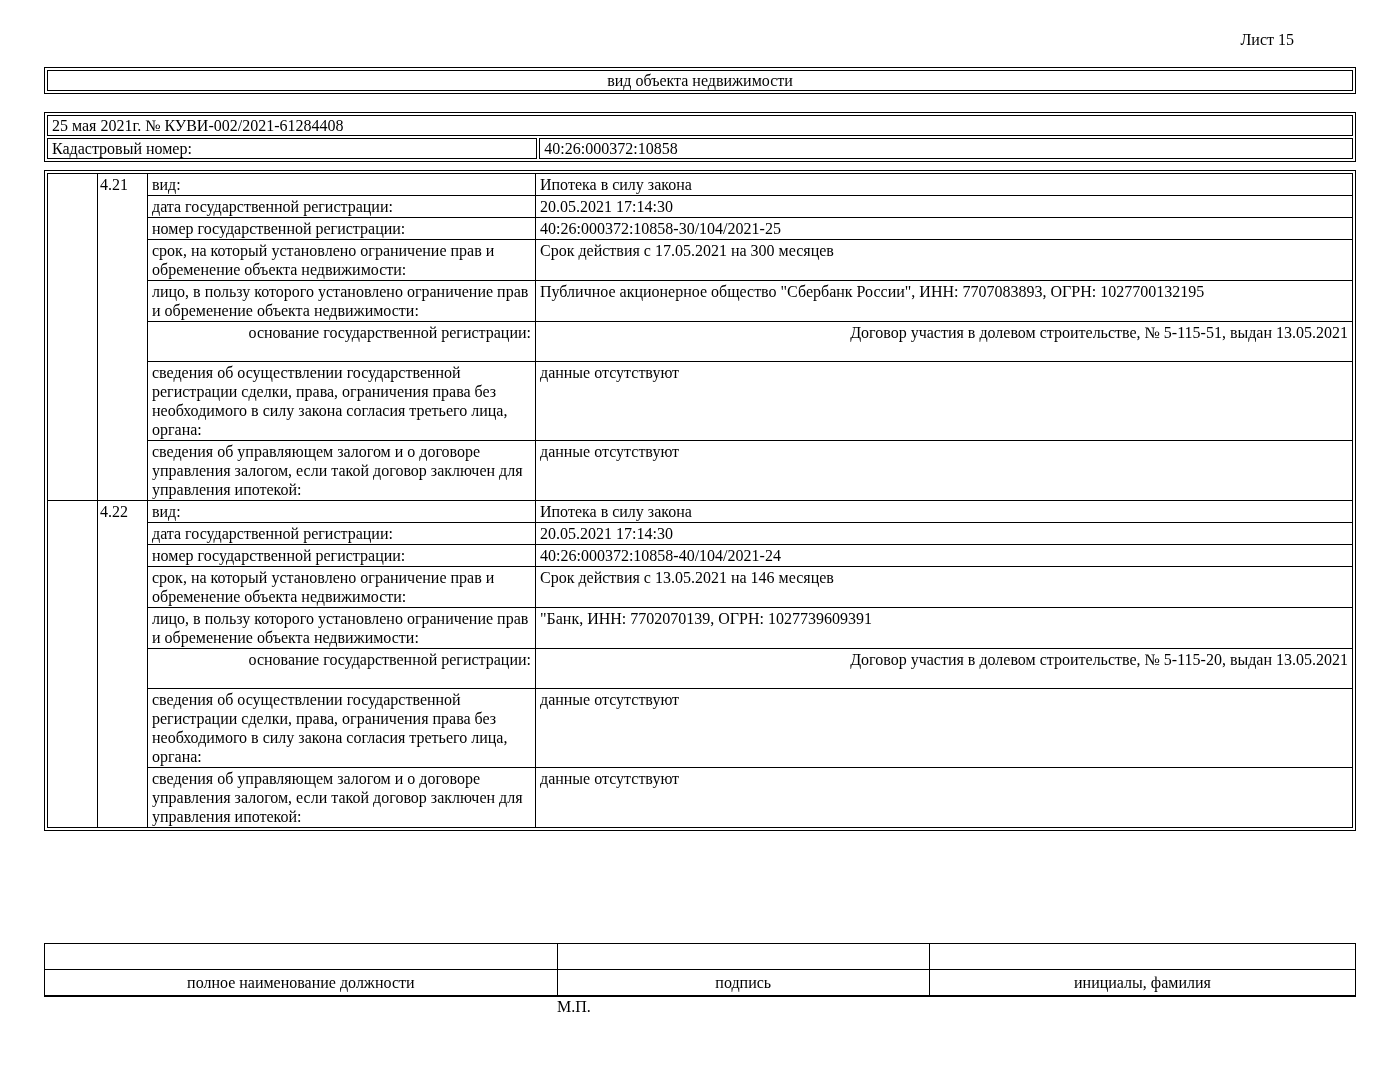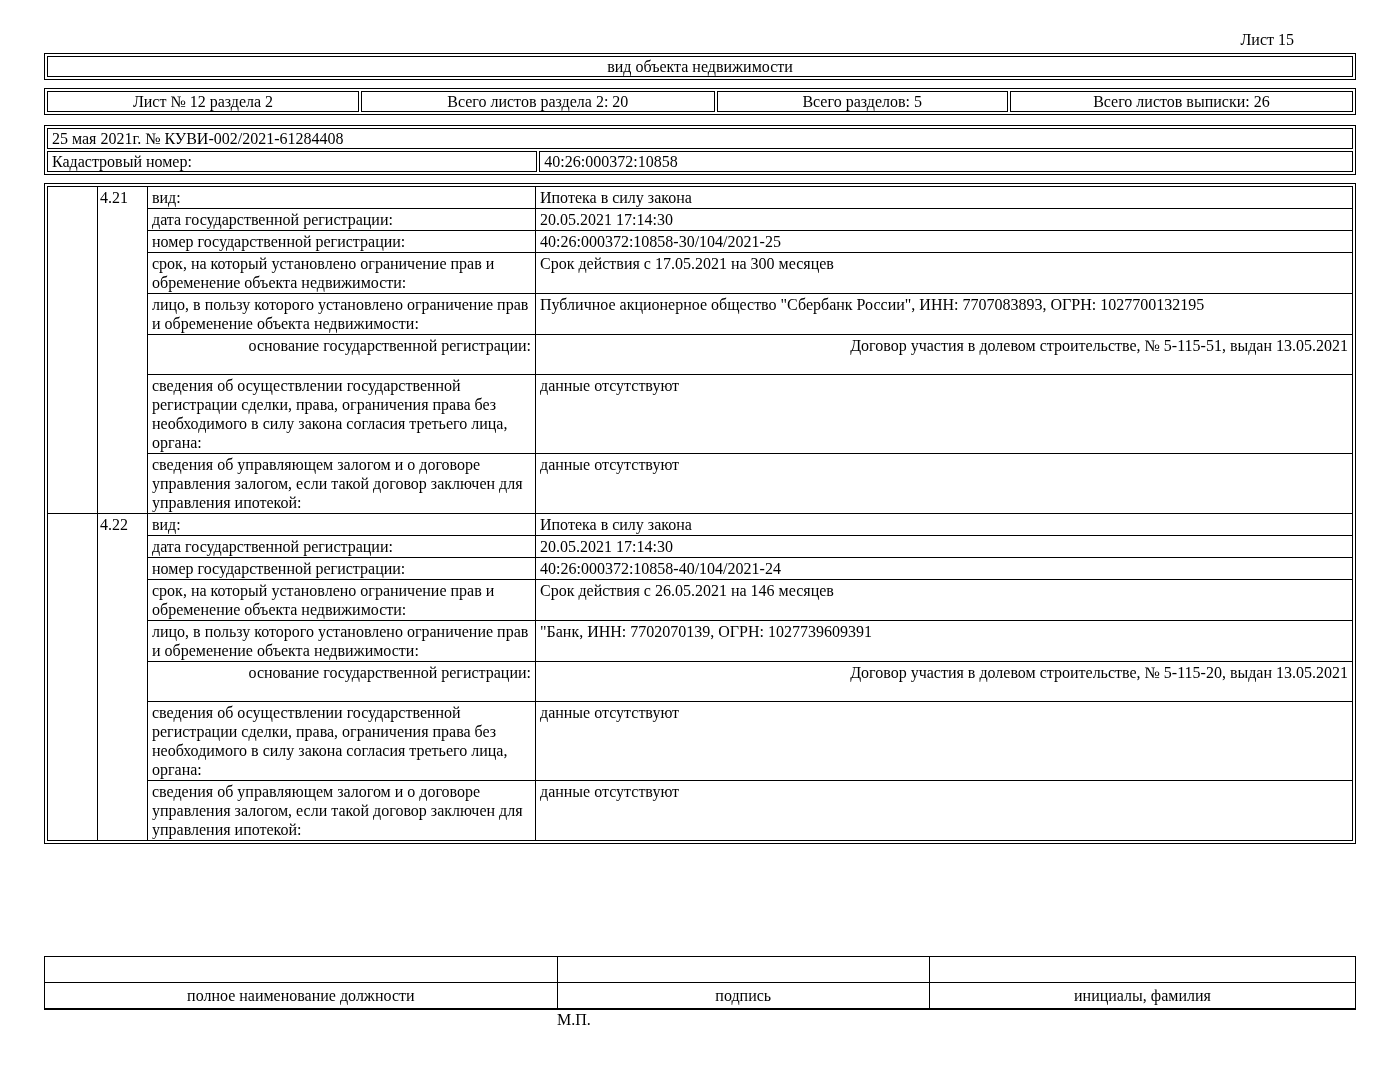--- a/index.html
+++ b/index.html
@@ -4,21 +4,21 @@
 <style>
   * { box-sizing: border-box; }
   html, body { margin: 0; padding: 0; }
   body {
     width: 1398px; height: 1080px;
     background: #ffffff; color: #000000;
     font-family: "Liberation Serif", "DejaVu Serif", serif;
     font-size: 16px; line-height: 19px;
   }
   .page { width: 1398px; height: 1080px; padding: 30px 42px 0 44px; overflow: hidden; }
-  .sheet-number { text-align: right; padding-right: 62px; height: 20px; margin-bottom: 3px; }
+  .sheet-number { text-align: right; padding-right: 62px; height: 20px; margin-bottom: 17px; }
 
   
   table.sep { border-collapse: separate; border-spacing: 2px; border: 1px solid #000; width: 100%; table-layout: fixed; }
   table.sep td { border: 1px solid #000; padding: 0 4px; height: 21px; vertical-align: middle; overflow: hidden; }
   .tc { text-align: center; }
   .gap8 { height: 8px; }
   .gap10 { height: 10px; }
 
   
   .main-wrap { border: 1px solid #000; padding: 2px; }
@@ -46,36 +46,20 @@
   <table class="sep">
     <tbody>
     <tr>
       <td class="tc">вид объекта недвижимости</td>
     </tr>
   </tbody>
     </table>
 
   <div class="gap8"></div>
 
-  <table class="sep">
-    <colgroup>
-        <col style="width:24%">
-        <col style="width:27.2%">
-        <col style="width:22.4%">
-        <col style="width:26.4%">
-      </colgroup>
-    <tbody>
-        <tr>
-      <td class="tc">Лист № 12 раздела 2</td>
-      <td class="tc">Всего листов раздела 2: 20</td>
-      <td class="tc">Всего разделов: 5</td>
-      <td class="tc">Всего листов выписки: 26</td>
-    </tr>
-  </tbody>
-    </table>
 
   <div class="gap10"></div>
 
   <table class="sep">
     <colgroup>
         <col style="width:37.6%">
         <col style="width:62.4%">
       </colgroup>
     <tbody>
         <tr>
@@ -146,21 +130,21 @@
       <tr class="h1l">
         <td>дата государственной регистрации:</td>
         <td>20.05.2021 17:14:30</td>
       </tr>
       <tr class="h1l">
         <td>номер государственной регистрации:</td>
         <td>40:26:000372:10858-40/104/2021-24</td>
       </tr>
       <tr>
         <td>срок, на который установлено ограничение прав и обременение объекта недвижимости:</td>
-        <td>Срок действия с 26.05.2021 на 146 месяцев</td>
+        <td>Срок действия с 13.05.2021 на 146 месяцев</td>
       </tr>
       <tr>
         <td>лицо, в пользу которого установлено ограничение прав и обременение объекта недвижимости:</td>
         <td>"Банк, ИНН: 7702070139, ОГРН: 1027739609391</td>
       </tr>
       <tr class="hosn">
         <td>основание государственной регистрации:</td>
         <td>Договор участия в долевом строительстве, № 5-115-20, выдан 13.05.2021</td>
       </tr>
       <tr>

